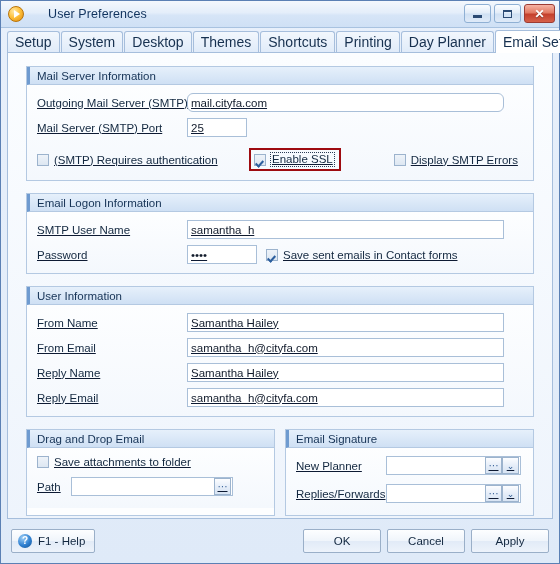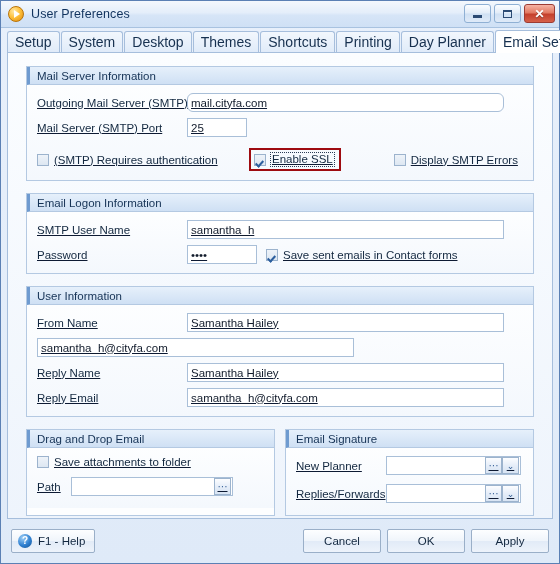--- a/index.html
+++ b/index.html
@@ -35,20 +35,21 @@
   .titlebar {
     height: 27px;
     flex: 0 0 27px;
     position: relative;
     background: linear-gradient(180deg, #f4f8fd 0%, #e4eefa 45%, #d6e5f7 55%, #cfe0f5 100%);
     border-bottom: 1px solid #a8c2e0;
     display: flex;
     align-items: center;
     padding-left: 7px;
     box-sizing: border-box;
+    gap: 17px;
   }
   .app-icon {
     width: 16px; height: 16px;
     border-radius: 50%;
     background: radial-gradient(circle at 35% 30%, #ffe9a8 0%, #ffc23d 45%, #e08a0b 100%);
     border: 1px solid #b9740a;
     box-sizing: border-box;
     position: relative;
     flex: 0 0 16px;
   }
@@ -424,20 +425,21 @@
     </div>
 
     <div class="panel">
       <div class="panel-head">User Information</div>
       <div class="panel-body">
         <div class="row">
           <span class="lbl" style="width:150px">From Name</span>
           <input class="txt" style="width: 317px;" type="text" value="Samantha Hailey">
         </div>
         <div class="row">
+          <span class="lbl" style="width:150px">From Email</span>
           <input class="txt" style="width: 317px;" type="text" value="samantha_h@cityfa.com">
         </div>
         <div class="row">
           <span class="lbl" style="width:150px">Reply Name</span>
           <input class="txt" style="width: 317px;" type="text" value="Samantha Hailey">
         </div>
         <div class="row">
           <span class="lbl" style="width:150px">Reply Email</span>
           <input class="txt" style="width: 317px;" type="text" value="samantha_h@cityfa.com">
         </div>
@@ -489,19 +491,19 @@
 
     </div>
   </div>
 
   <div class="footer">
     <button class="btn btn-help">
       <span class="help-icon">?</span>
       <span>F1 - Help</span>
     </button>
     <div class="footer-right">
+      <button class="btn">OK</button>
       <button class="btn">Cancel</button>
-      <button class="btn">OK</button>
       <button class="btn">Apply</button>
     </div>
   </div>
 
 </div>
 
 </body></html>

